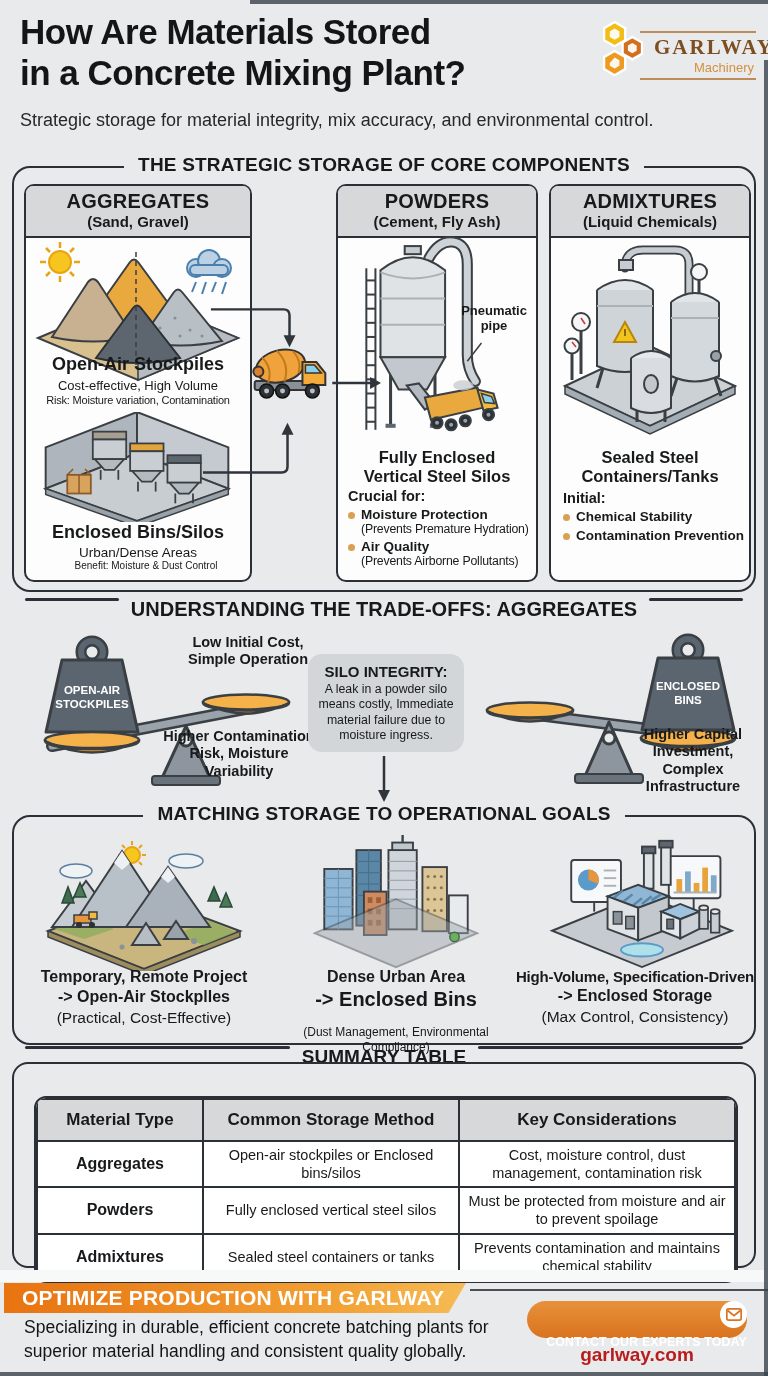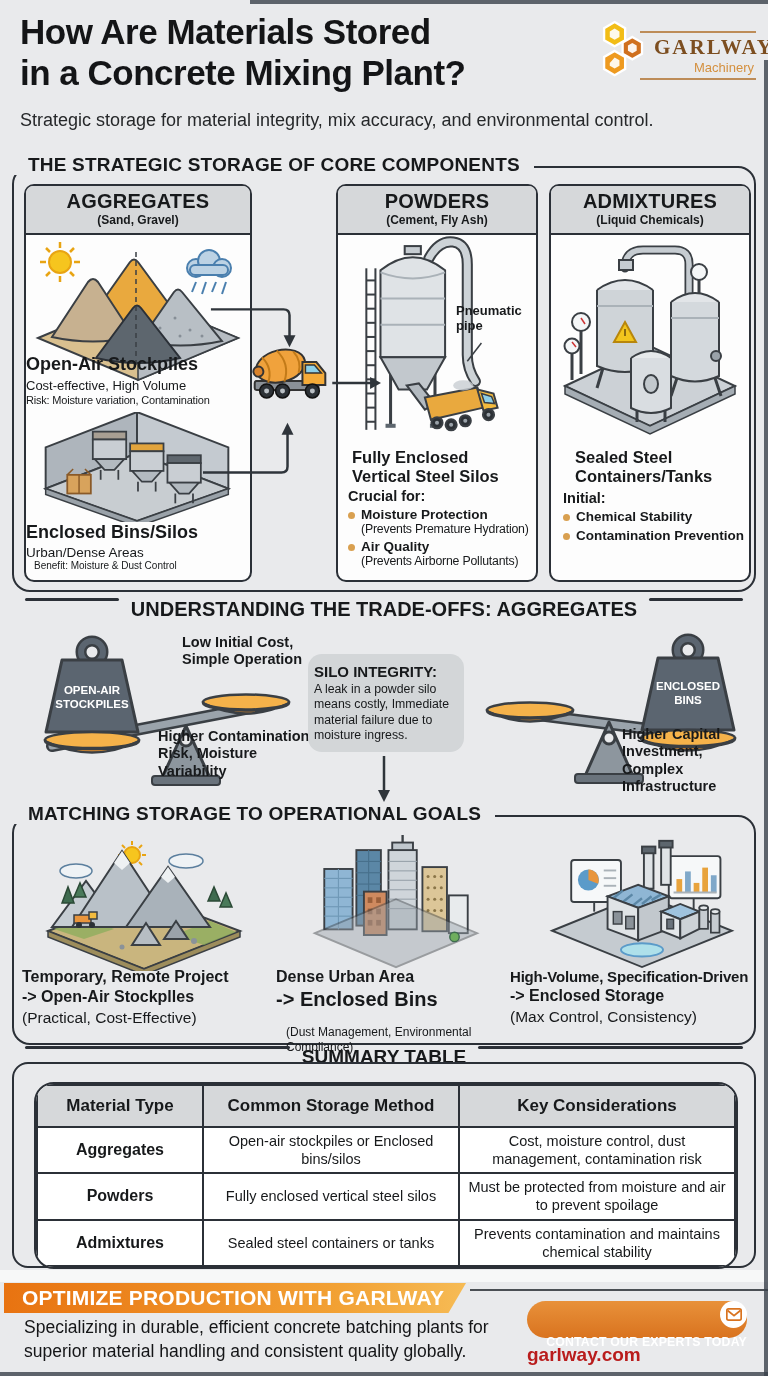--- a/index.html
+++ b/index.html
@@ -1,52 +1,52 @@
 <!DOCTYPE html>
 <html><head>
 <meta charset="utf-8">
 <style>
   html,body{margin:0;padding:0;}
   body{background:#d8dadc;font-family:"Liberation Sans",sans-serif;color:#17191b;}
   #page{position:relative;width:768px;height:1376px;background:#e9eaec;overflow:hidden;margin:0 auto;}
   .abs{position:absolute;}
-  .ctr{}
+  .ctr{text-align:center;}
   svg text{font-family:"Liberation Sans",sans-serif;}
 
   
   .main-title{left:20px;top:12px;font-size:35px;font-weight:700;line-height:1.17;letter-spacing:-.5px;color:#141517;}
   .subtitle{left:20px;top:110px;font-size:18px;color:#26282a;}
   .logo{left:596px;top:14px;width:162px;height:78px;}
   .logo-line{position:absolute;height:2px;background:#bd8c58;}
   .logo-name{position:absolute;left:58px;top:21px;font-family:"Liberation Serif",serif;font-size:21px;font-weight:700;letter-spacing:2px;color:#7c4e20;}
   .logo-tag{position:absolute;left:58px;top:46px;width:100px;text-align:right;font-size:13px;color:#d4903f;}
 
   
   .section-box{position:absolute;border:2px solid #2b3037;border-radius:18px;}
-  .on-border-title{position:absolute;top:-14px;left:0;right:0;text-align:left;}
+  .on-border-title{position:absolute;top:-14px;left:0;right:0;text-align:center;}
   .on-border-title span{background:#e9eaec;padding:0 14px;font-size:19px;font-weight:800;letter-spacing:.2px;}
 
   .flex-title{position:absolute;display:flex;align-items:flex-start;gap:12px;}
   .flex-title .rule{flex:1;height:2.5px;background:#2b3037;border-radius:2px;}
   .flex-title .txt{font-size:20px;font-weight:800;white-space:nowrap;}
 
   
   .card{position:absolute;background:#fdfdfd;border:2px solid #2b3037;border-radius:10px;}
   .card-header{background:#d6d8da;border-bottom:2px solid #2b3037;border-radius:7px 7px 0 0;text-align:center;padding:4px 2px 6px;}
   .card-title{font-size:20px;font-weight:800;letter-spacing:.2px;}
-  .card-sub{font-size:12px;font-weight:700;}
+  .card-sub{font-size:15px;font-weight:700;}
   .h1{font-weight:800;}
   .bullet{display:flex;align-items:flex-start;gap:6px;text-align:left;}
   .dot{width:7px;height:7px;border-radius:50%;background:#d9a050;margin-top:5px;flex:none;}
 
   
   .callout{background:#d3d6d8;border-radius:14px;padding:9px 6px;}
 
   
-  .tbl-wrap{position:absolute;left:20px;top:18px;width:700px;border:2.5px solid #2b3037;border-radius:20px;overflow:hidden;background:#fff;}
+  .tbl-wrap{position:absolute;left:20px;top:32px;width:700px;border:2.5px solid #2b3037;border-radius:12px;overflow:hidden;background:#fff;}
   table.sum{width:100%;border-collapse:collapse;}
   table.sum th,table.sum td{border:2px solid #2b3037;text-align:center;padding:4px 8px;}
   table.sum thead th{background:#d6d8da;font-size:17px;font-weight:800;height:32px;}
   table.sum tbody th{font-size:16px;font-weight:800;width:148px;}
   table.sum tbody td{font-size:14.5px;line-height:1.25;}
   table.sum tbody tr{height:44px;}
 
   
   .banner{position:absolute;left:4px;top:1283px;width:462px;height:30px;line-height:30px;padding-left:18px;box-sizing:border-box;color:#fff;font-size:21px;font-weight:800;letter-spacing:.2px;background:linear-gradient(90deg,#e87311,#f2a134 72%,#f6bb55);clip-path:polygon(0 0,100% 0,96.2% 100%,0 100%);}
   .pill{position:absolute;left:527px;top:1301px;width:220px;height:37px;border-radius:19px;background:linear-gradient(180deg,#e8913a,#d9731f);display:flex;align-items:flex-end;gap:7px;padding-left:5px;box-sizing:border-box;flex-direction:column;}

